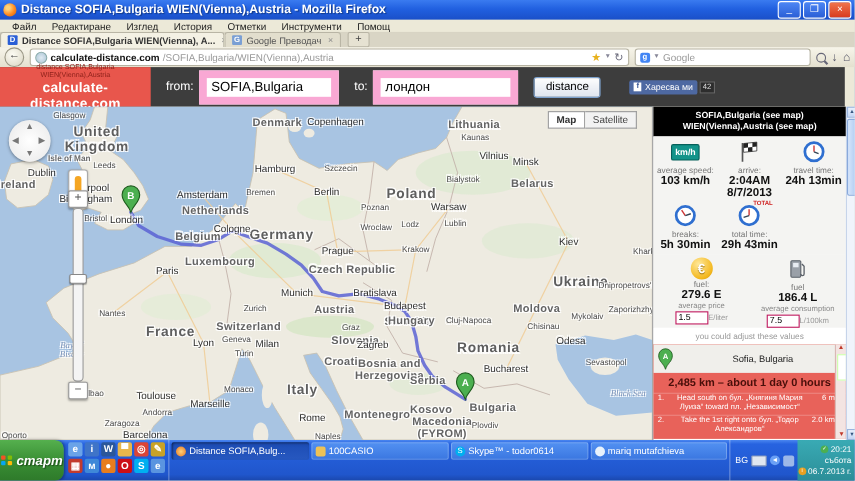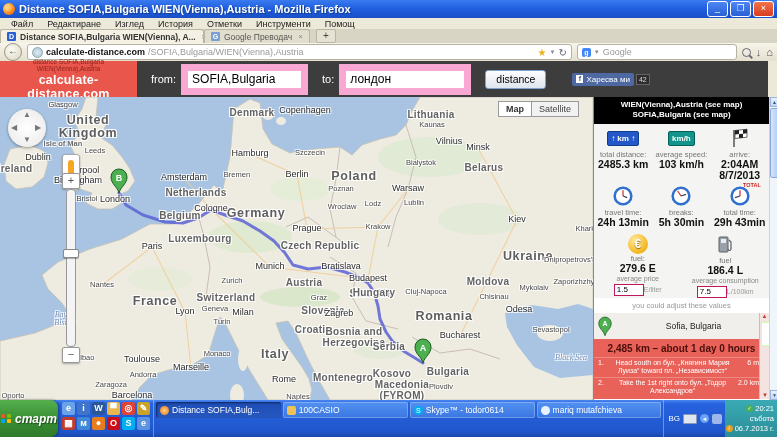--- a/index.html
+++ b/index.html
@@ -339,21 +339,21 @@
           </div>
           <div class="lbl K" style="left: 256px; top: 117px;">
             <div>Germany</div>
           </div>
           <div class="lbl K" style="left: 155px; top: 205px;">
             <div>France</div>
           </div>
           <div class="lbl K" style="left: 275px; top: 258px;">
             <div>Italy</div>
           </div>
-          <div class="lbl K" style="left: 354px; top: 80px;">
+          <div class="lbl K" style="left: 374px; top: 80px;">
             <div>Poland</div>
           </div>
           <div class="lbl K" style="left: 528px; top: 160px;">
             <div>Ukraine</div>
           </div>
           <div class="lbl K" style="left: 444px; top: 220px;">
             <div>Romania</div>
           </div>
           <div class="lbl k" style="left: 15px; top: 72px;">
             <div>Ireland</div>
@@ -623,31 +623,24 @@
       <div class="zhandle"></div>
       <div class="zbtn" style="top:250px">−</div>
       <div class="maptype">
         <div class="mtbtn sel">Map</div>
         <div class="mtbtn alt">Satellite</div>
       </div>
     </div>
 
     <div class="sidebar">
       <div class="sb-head">
+        <div>SOFIA,Bulgaria (see map)</div>
         <div>WIEN(Vienna),Austria (see map)</div>
-        <div>SOFIA,Bulgaria (see map)</div>
       </div>
       <div class="sb-stats">
-        <div class="stat">
-          <div class="sicon">
-              <span class="sign blue">↑ km ↑</span>
-            </div>
-          <div class="slabel">total distance:</div>
-          <div class="sval">2485.3 km</div>
-        </div>
         <div class="stat">
           <div class="sicon">
               <span class="sign teal">km/h</span>
             </div>
           <div class="slabel">average speed:</div>
           <div class="sval">103 km/h</div>
         </div>
         <div class="stat">
           <div class="sicon">
             <svg width="20" height="20" viewBox="0 0 20 20">

